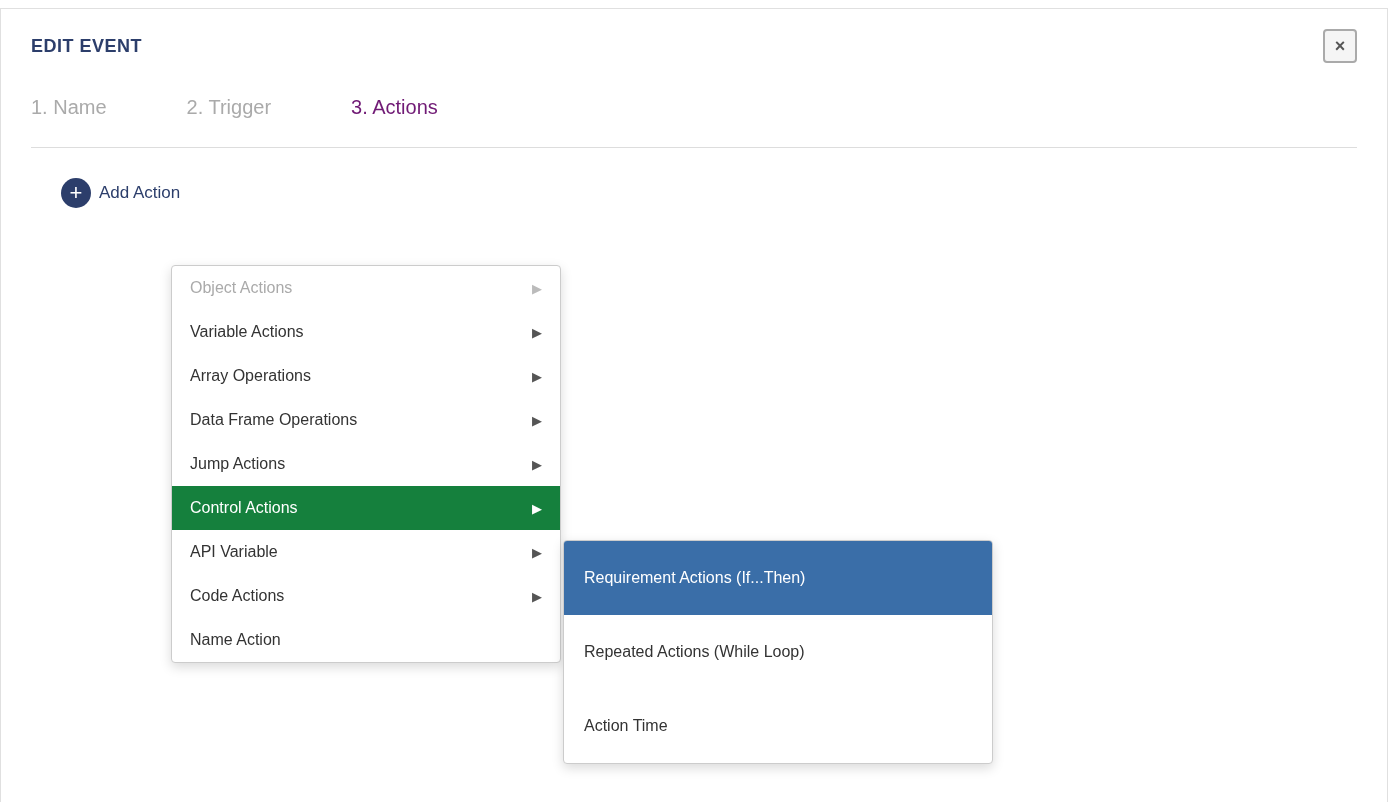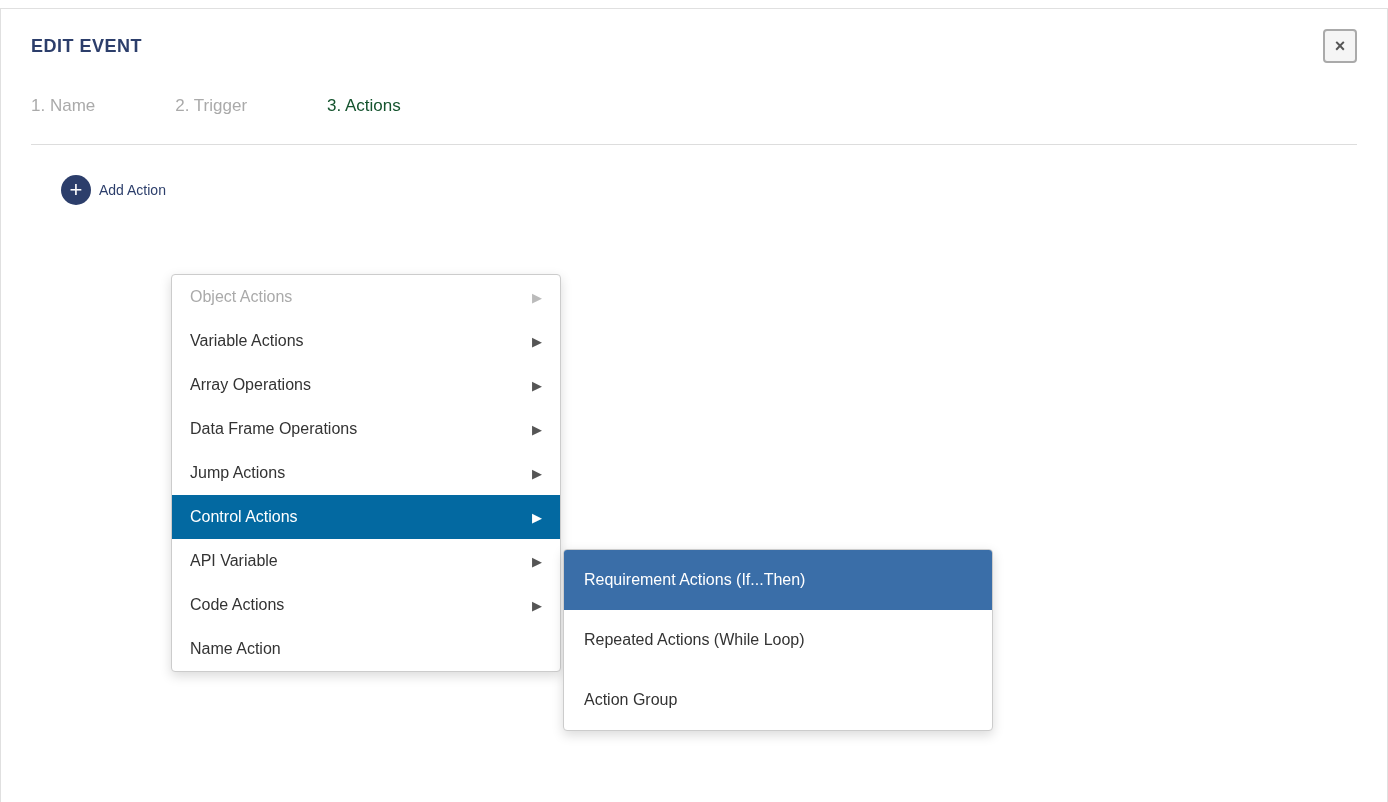--- a/index.html
+++ b/index.html
@@ -45,27 +45,27 @@
       color: #555;
       font-weight: bold;
     }
     .tabs-row {
       display: flex;
       align-items: center;
       padding: 18px 30px 0 30px;
       gap: 80px;
     }
     .tab {
-      font-size: 17px;
+      font-size: 20px;
       color: #aaa;
       padding-bottom: 14px;
       cursor: pointer;
     }
     .tab.active {
-      color: #14532d;
+      color: #701a75;
       font-weight: 500;
     }
     .divider {
       height: 1px;
       background: #ddd;
       margin: 0 0 30px 0;
     }
     .add-action-row {
       display: flex;
       align-items: center;
@@ -82,30 +82,30 @@
       align-items: center;
       justify-content: center;
       color: #fff;
       font-size: 22px;
       font-weight: 300;
       line-height: 1;
       cursor: pointer;
       flex-shrink: 0;
     }
     .add-action-label {
-      font-size: 14px;
+      font-size: 17px;
       color: #2c3e6b;
       font-weight: 500;
       cursor: pointer;
     }
     
     .dropdown-wrapper {
       position: absolute;
       left: 170px;
-      top: 265px;
+      top: 256px;
       display: flex;
       align-items: flex-start;
     }
     .dropdown-menu {
       background: #fff;
       border: 1px solid #ccc;
       border-radius: 4px;
       min-width: 390px;
       box-shadow: 0 4px 12px rgba(0,0,0,0.15);
       overflow: hidden;
@@ -117,21 +117,21 @@
       padding: 13px 18px;
       font-size: 16px;
       color: #333;
       cursor: pointer;
       border-bottom: none;
     }
     .menu-item.disabled {
       color: #aaa;
     }
     .menu-item.highlighted {
-      background: #0369a1;
+      background: #15803d;
       color: #fff;
     }
     .menu-item .arrow {
       font-size: 13px;
       color: #555;
     }
     .menu-item.highlighted .arrow {
       color: #fff;
     }
     .menu-item.disabled .arrow {
@@ -144,21 +144,21 @@
       border-radius: 4px;
       min-width: 430px;
       box-shadow: 0 4px 12px rgba(0,0,0,0.15);
       overflow: hidden;
       margin-left: 2px;
       margin-top: 275px;
     }
     .submenu-item {
       display: flex;
       align-items: center;
-      padding: 21px 20px;
+      padding: 28px 20px;
       font-size: 16px;
       color: #333;
       cursor: pointer;
     }
     .submenu-item.highlighted {
       background: #3a6ea8;
       color: #fff;
     }
   </style>
 </head>
@@ -241,20 +241,20 @@
       <div class="submenu-item highlighted">
         <span>Requirement Actions (If...Then)</span>
       </div>
 
       <div class="submenu-item">
         <span>Repeated Actions (While Loop)</span>
       </div>
 
 
       <div class="submenu-item">
-        <span>Action Group</span>
+        <span>Action Time</span>
       </div>
 
     </div>
 
   </div>
 
 </div>
 
 </body></html>

